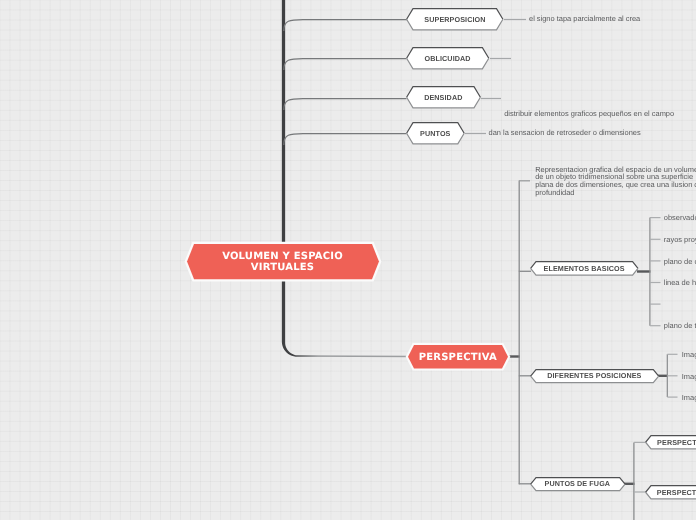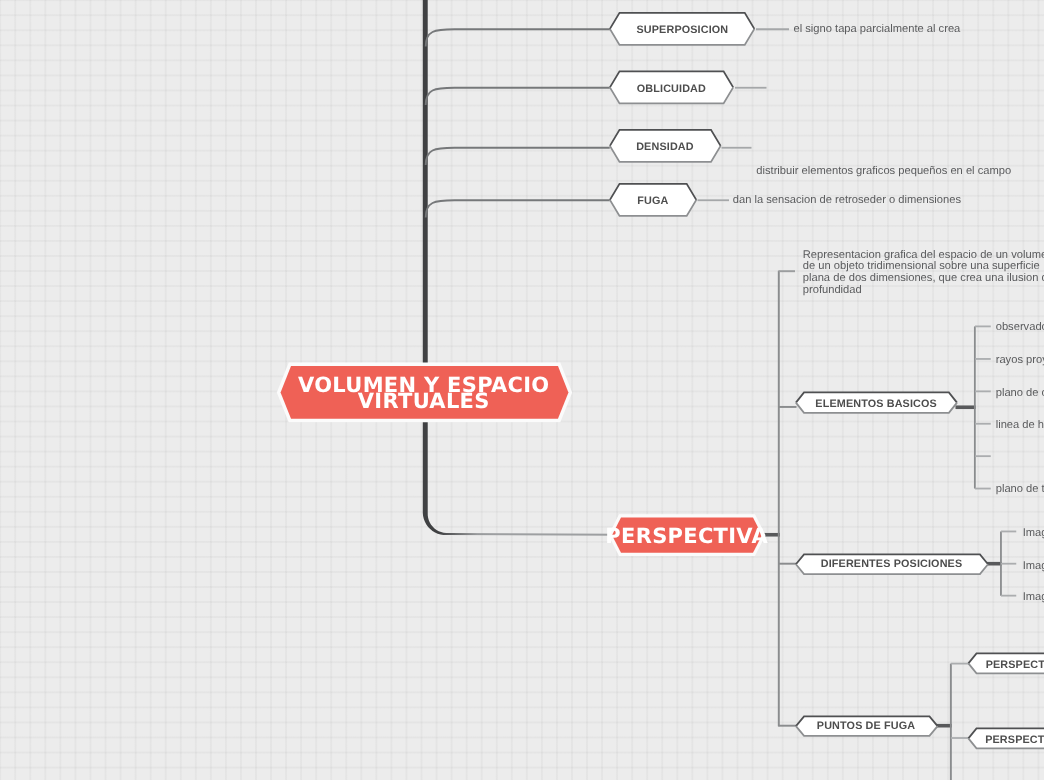--- a/index.html
+++ b/index.html
@@ -18,21 +18,21 @@
   svg.layer{position:absolute;left:0;top:0;width:696px;height:520px;pointer-events:none;}
 
   .node{position:absolute;z-index:3;}
   .node>svg{position:absolute;left:0;top:0;overflow:visible;}
   .node>.lbl{position:absolute;left:0;top:0;right:0;bottom:0;
       display:flex;align-items:center;justify-content:center;
       white-space:nowrap;z-index:2;}
 
   .hex>.lbl{color:#4d4d4d;font-family:Liberation Sans, sans-serif;font-weight:bold;font-size:7.2px;letter-spacing:0.1px;text-align:center;}
   .hex.lalign>.lbl{justify-content:flex-start;padding-left:12.1px;box-sizing:border-box;}
-  .red>.lbl{color:#ffffff;font-family:"DejaVu Sans",sans-serif;font-weight:bold;font-size:14px;
+  .red>.lbl{color:#ffffff;font-family:"DejaVu Sans",sans-serif;font-weight:bold;font-size:10px;
       letter-spacing:0.2px;text-align:center;flex-direction:column;line-height:10.8px;padding-top:4px;box-sizing:border-box;}
 
   .txt{position:absolute;z-index:3;color:#5a5b5d;font-size:7.45px;line-height:7.6px;}
   .txt.nw{white-space:nowrap;}
 </style>
 </head>
 <body>
 
 <div id="canvas">
 
@@ -121,21 +121,21 @@
     </svg>
     <div class="lbl">OBLICUIDAD</div>
   </div>
 
   <div class="node hex" style="left:405.9px;top:122.1px;width:58.8px;height:22.5px;">
     <svg width="58.8" height="22.5" viewBox="0 0 58.8 22.5">
       <path d="M7.0,0.6 L51.8,0.6 L58.2,11.25 L51.8,21.9 L7.0,21.9 L0.6,11.25 Z" fill="#ffffff" stroke="none"></path>
       <path d="M0.6,11.25 L7.0,0.6 L51.8,0.6 L58.2,11.25" fill="none" stroke="#4f5052" stroke-width="1.2" stroke-linejoin="miter"></path>
       <path d="M0.6,11.25 L7.0,21.9 L51.8,21.9 L58.2,11.25" fill="none" stroke="#8d8f91" stroke-width="1.2" stroke-linejoin="miter"></path>
     </svg>
-    <div class="lbl">FUGA</div>
+    <div class="lbl">PUNTOS</div>
   </div>
 
   <div class="node red" style="left:407.8px;top:345px;width:100px;height:23.5px;">
     <svg width="100" height="23.5" viewBox="0 0 100 23.5">
       <path d="M6,0 L94,0 L100,11.75 L94,23.5 L6,23.5 L0,11.75 Z" fill="#ef6156" stroke="#fbfbfb" stroke-width="4.2" stroke-linejoin="miter" paint-order="stroke fill"></path>
     </svg>
     <div class="lbl">PERSPECTIVA</div>
   </div>
 
   <div class="node hex" style="left:529.8px;top:261px;width:108.6px;height:14.8px;">

